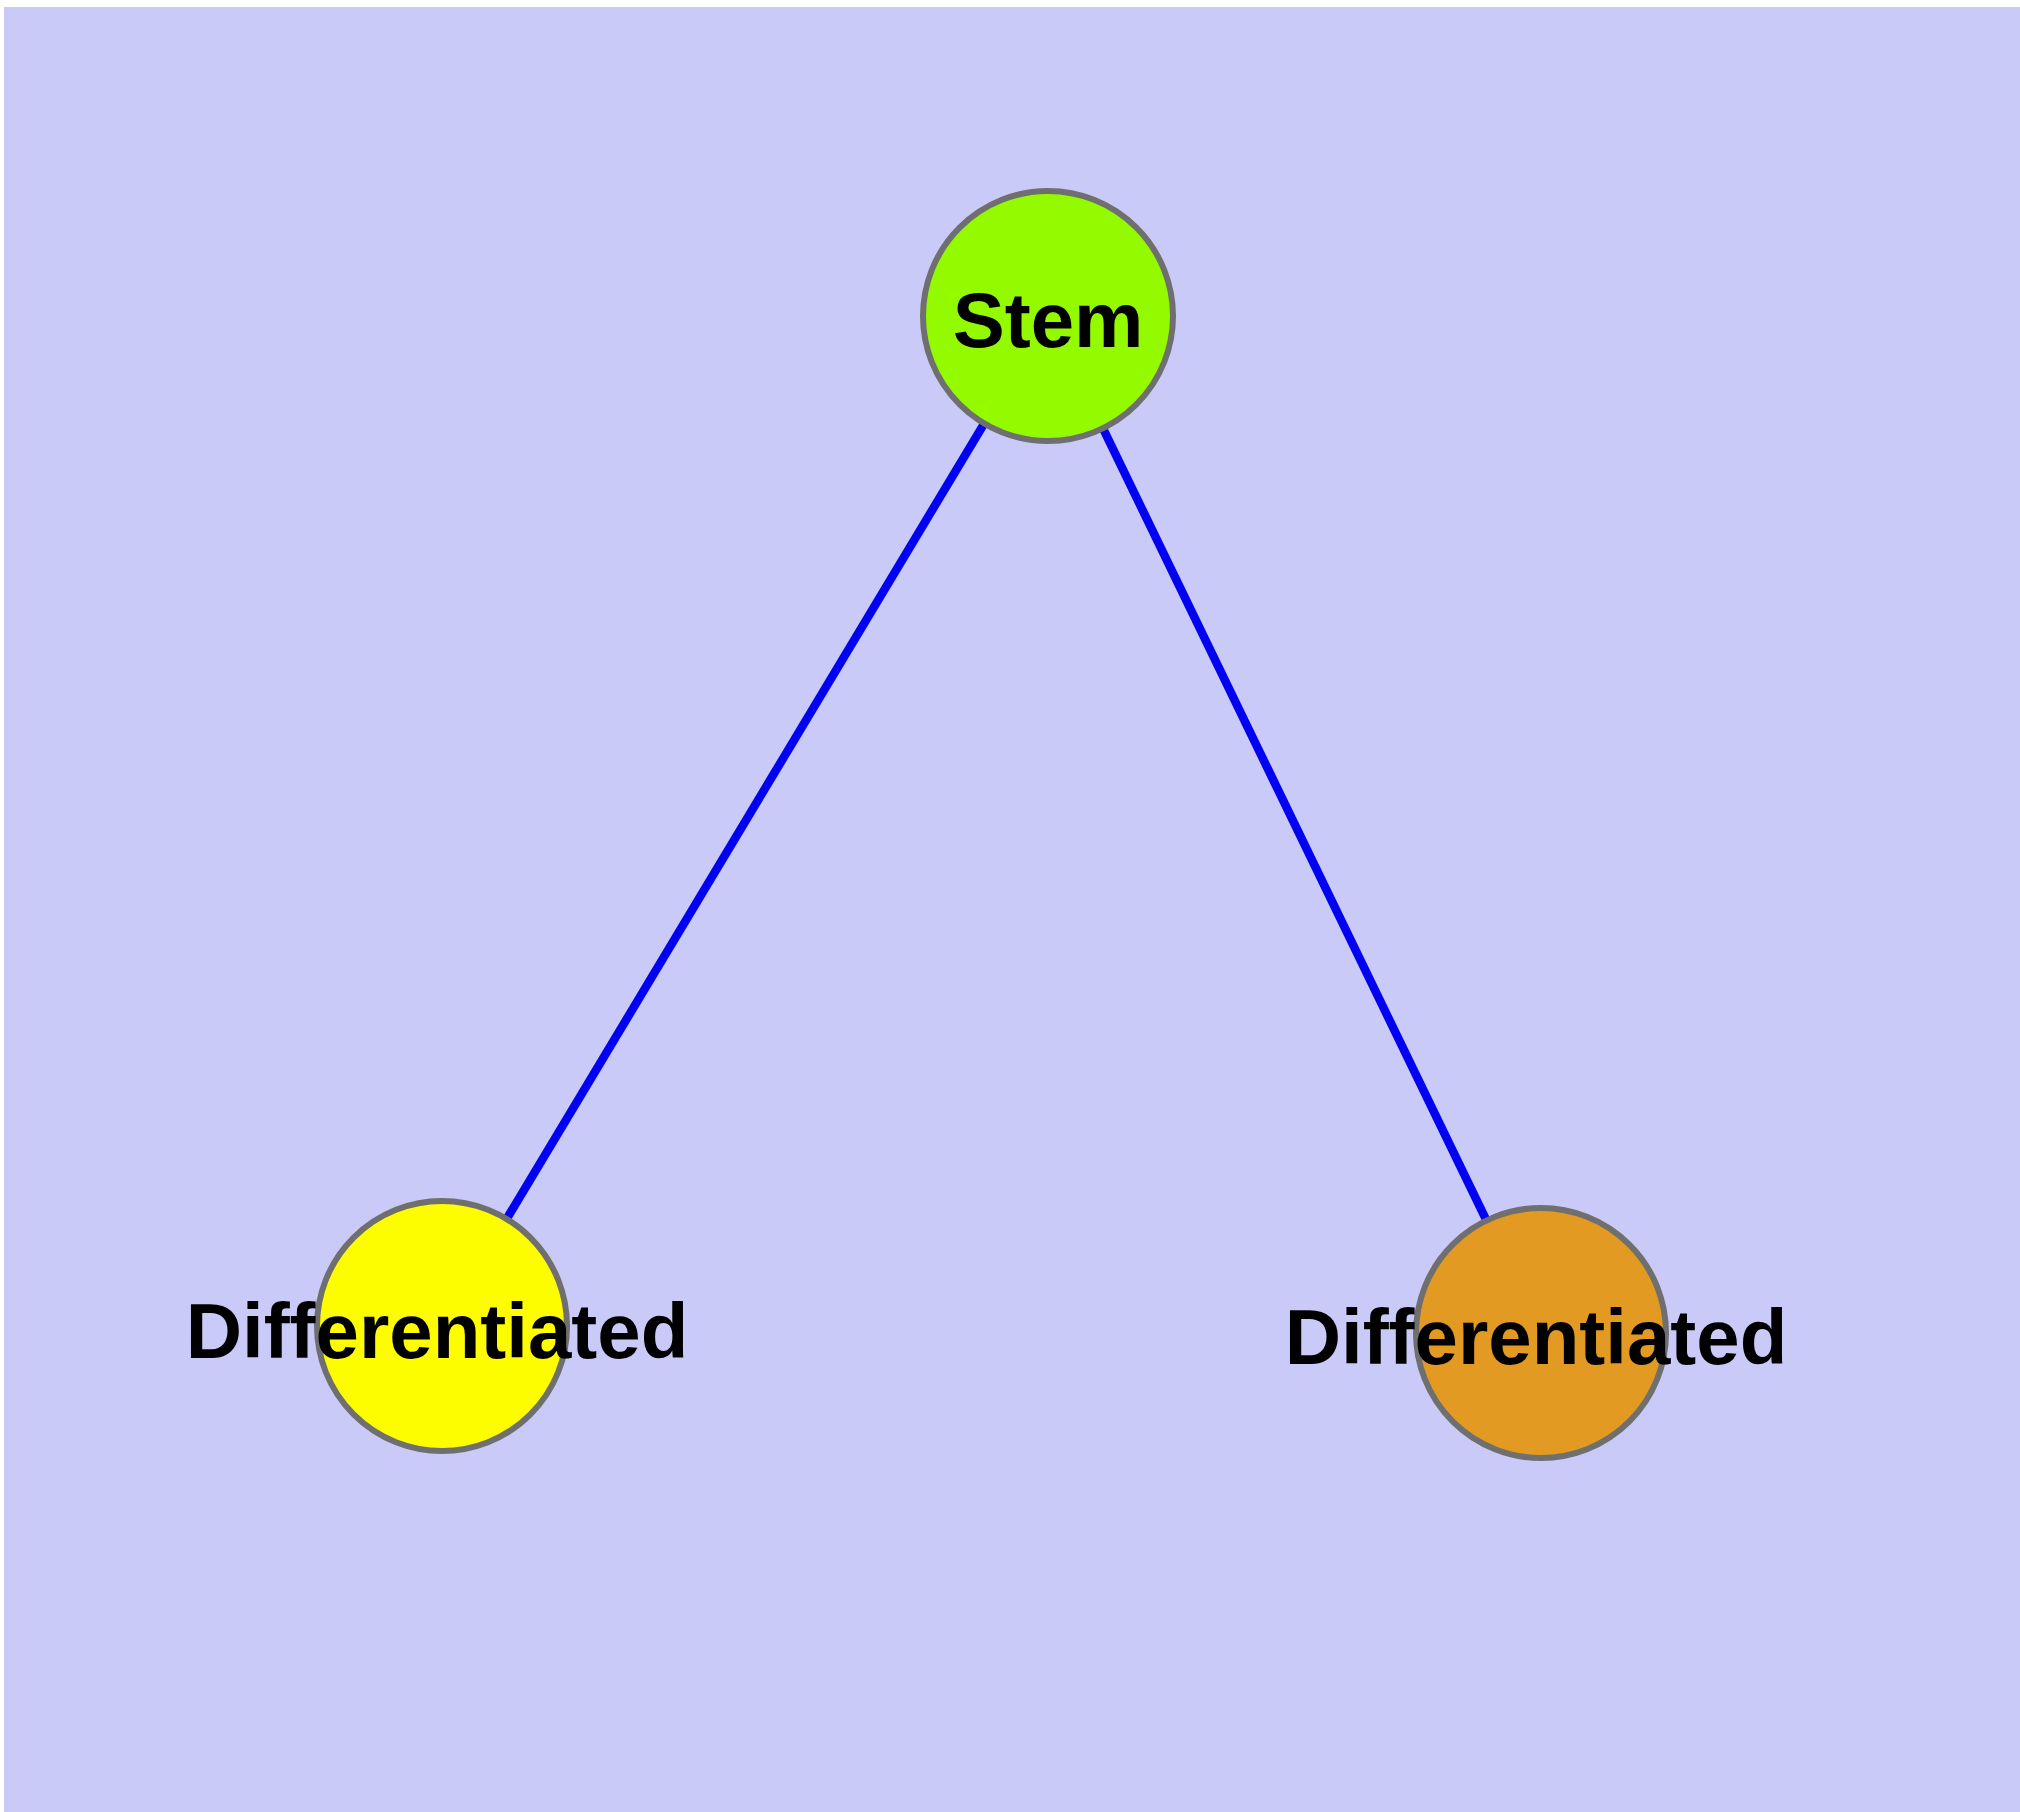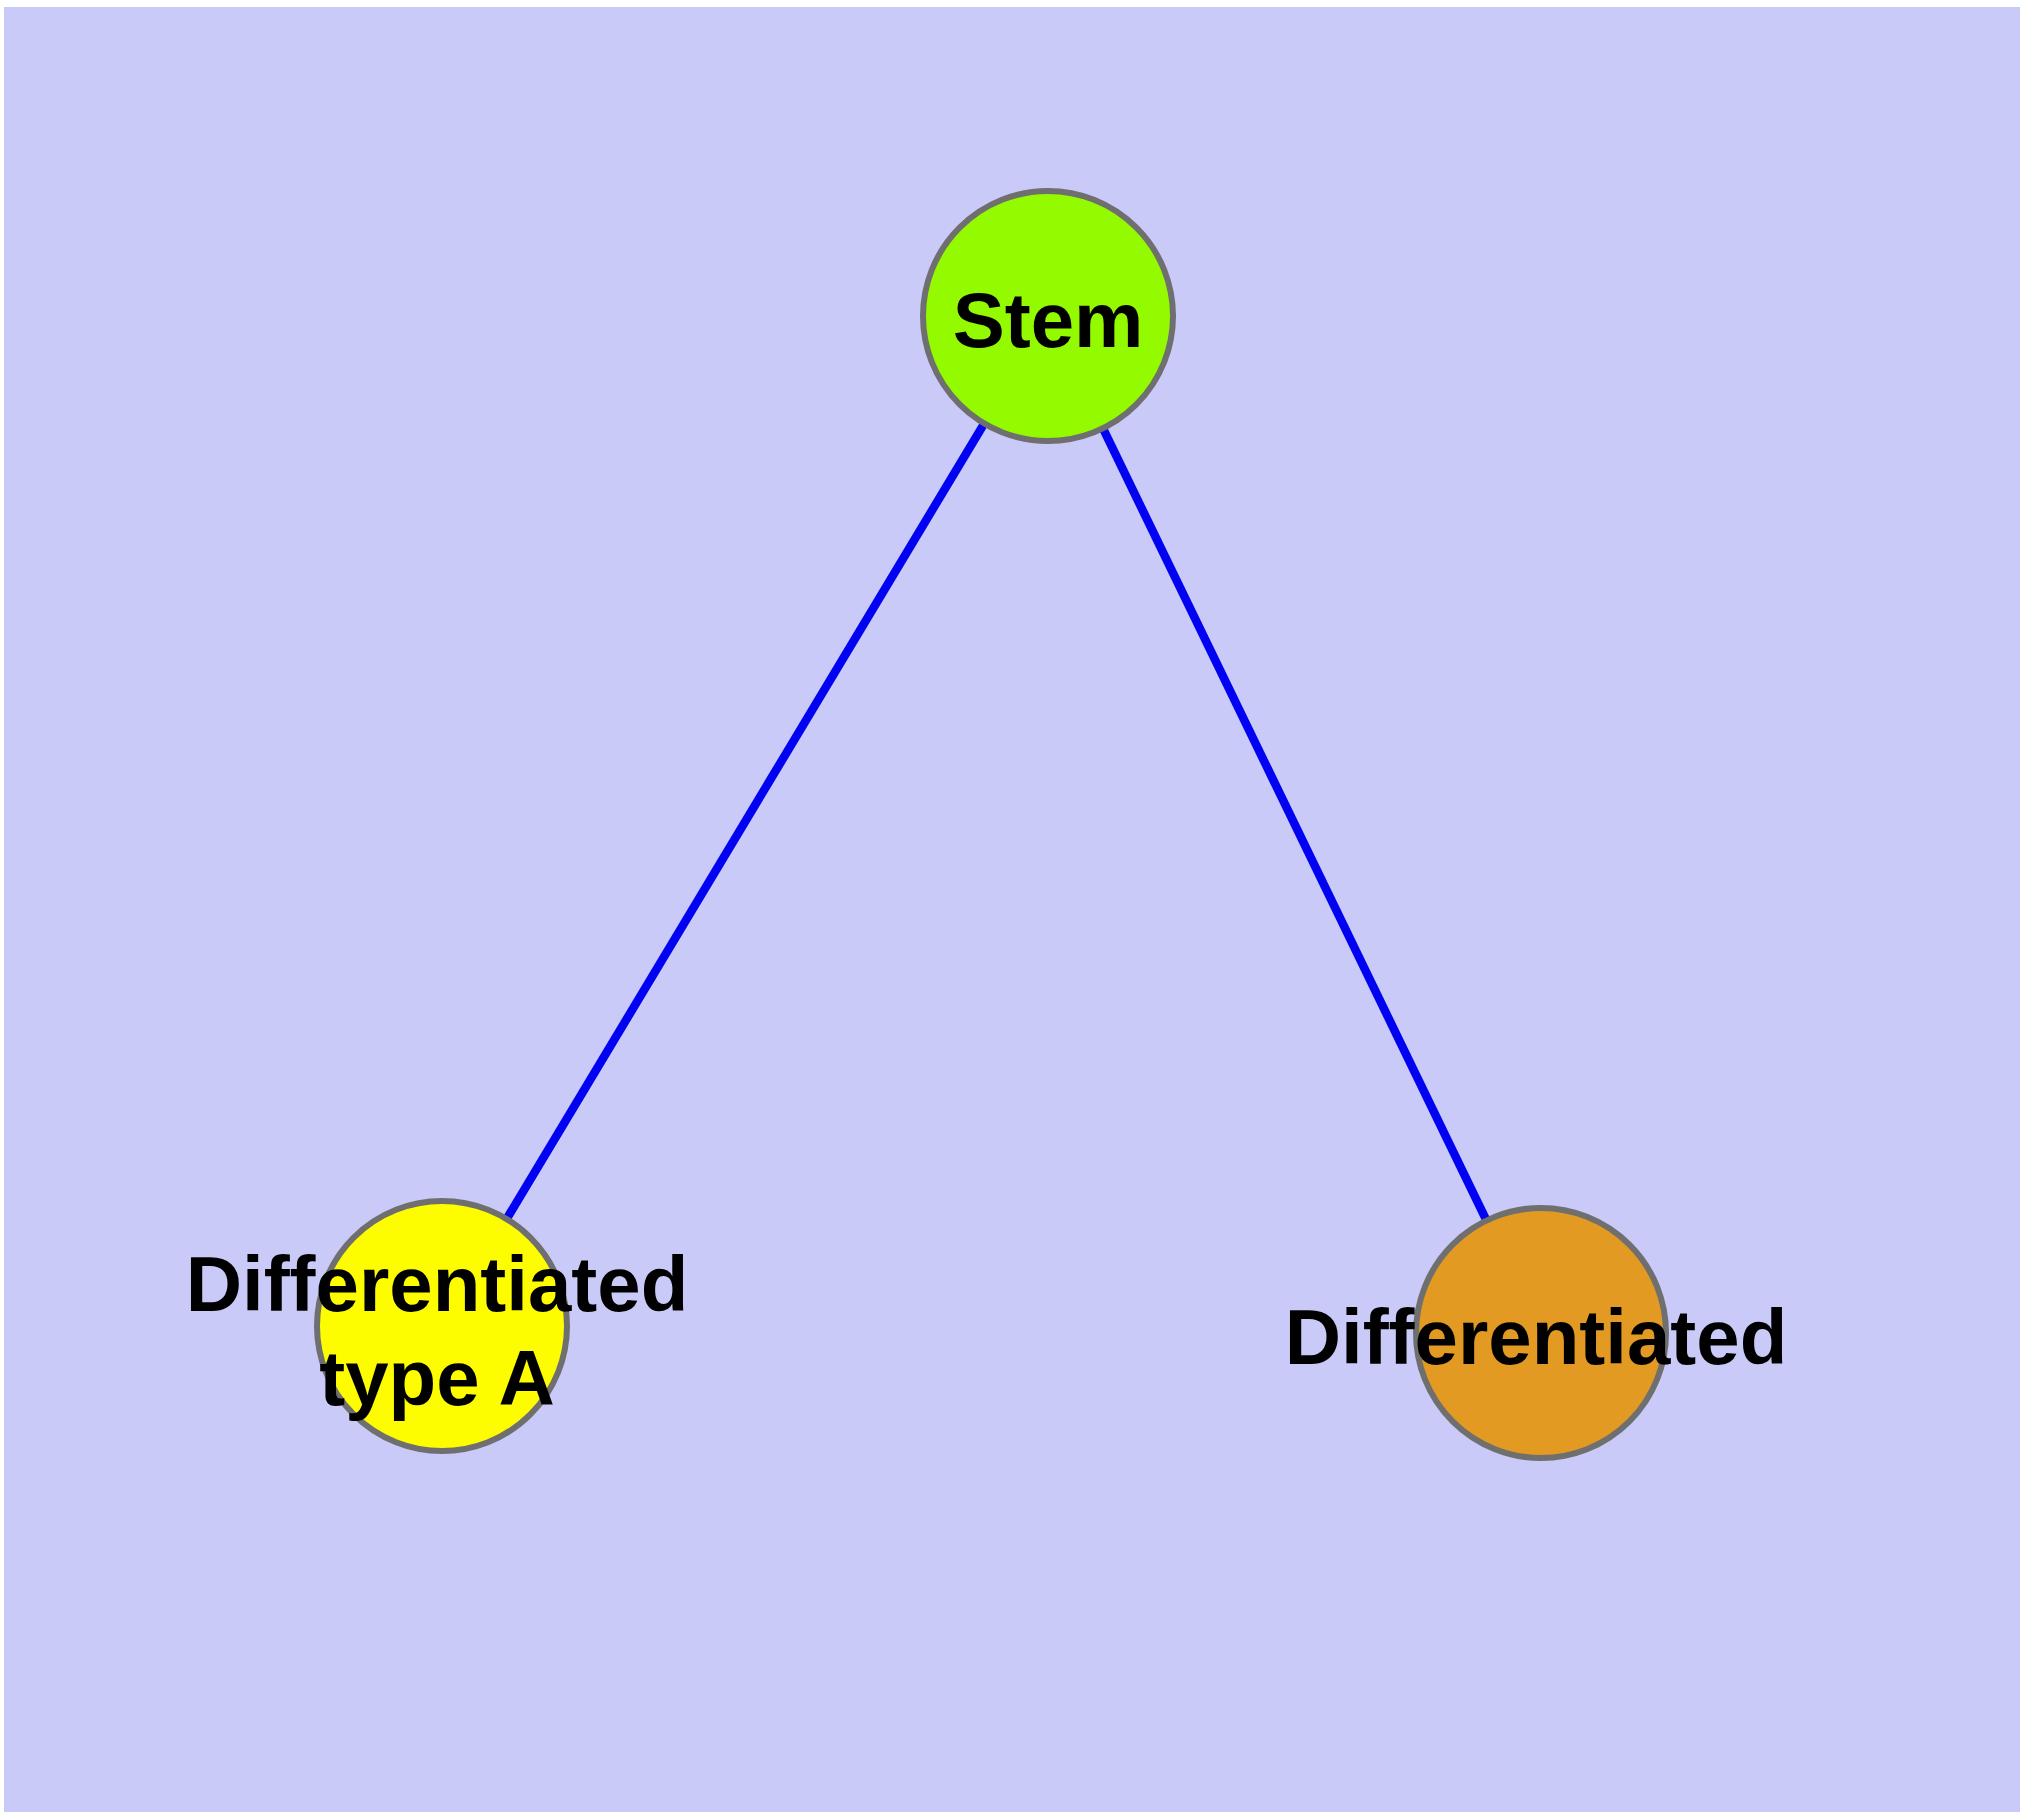--- a/index.html
+++ b/index.html
@@ -46,21 +46,21 @@
   .node-type-a { left: 314px;  top: 1198px; background: #FDFD00; }
   .node-type-b { left: 1413px; top: 1205px; background: #E29A22; }
   .node-label {
     position: absolute;
     transform: translate(-50%, -50%);
     z-index: 4;
     color: #000000;
     font-size: 78px;
     font-weight: bold;
     line-height: 94px;
-    text-align: center;
+    text-align: right;
     white-space: nowrap;
     letter-spacing: 0;
   }
   .label-stem   { left: 1048px; top: 320px; }
   .label-type-a { left: 437px;  top: 1331px; }
   .label-type-b { left: 1536px; top: 1337px; }
 </style>
 </head>
 <body>
 
@@ -76,21 +76,20 @@
   <div class="node node-stem"></div>
   <div class="node node-type-a"></div>
   <div class="node node-type-b"></div>
 
   <div class="node-label label-stem">
     <div>Stem</div>
   </div>
 
   <div class="node-label label-type-a">
     <div>Differentiated</div>
-    <div>type A</div>
   </div>
 
   <div class="node-label label-type-b">
     <div>Differentiated</div>
   </div>
 
 </div>
 
 
 </body></html>

